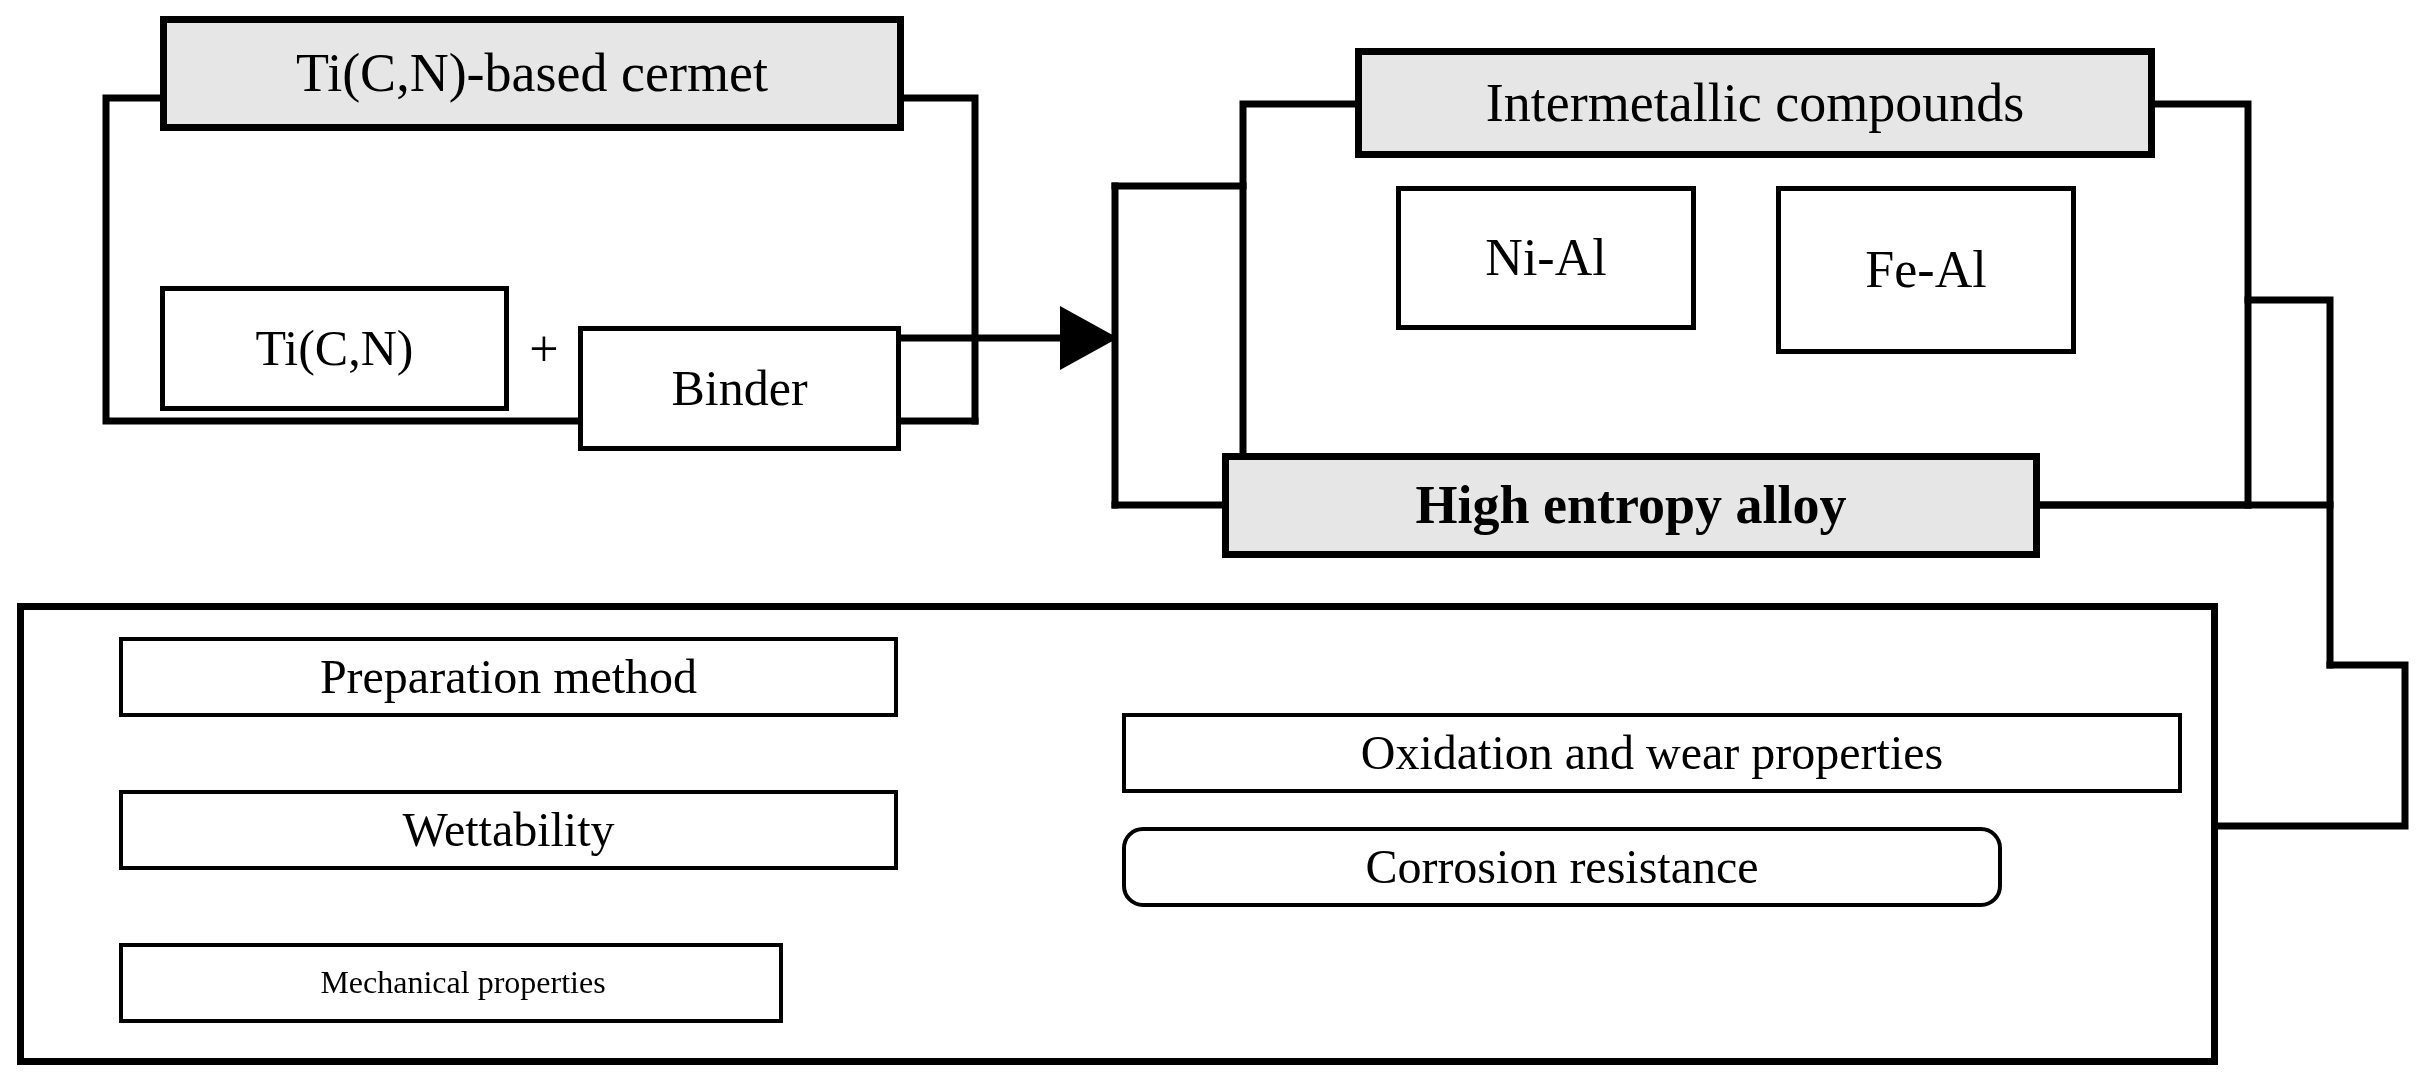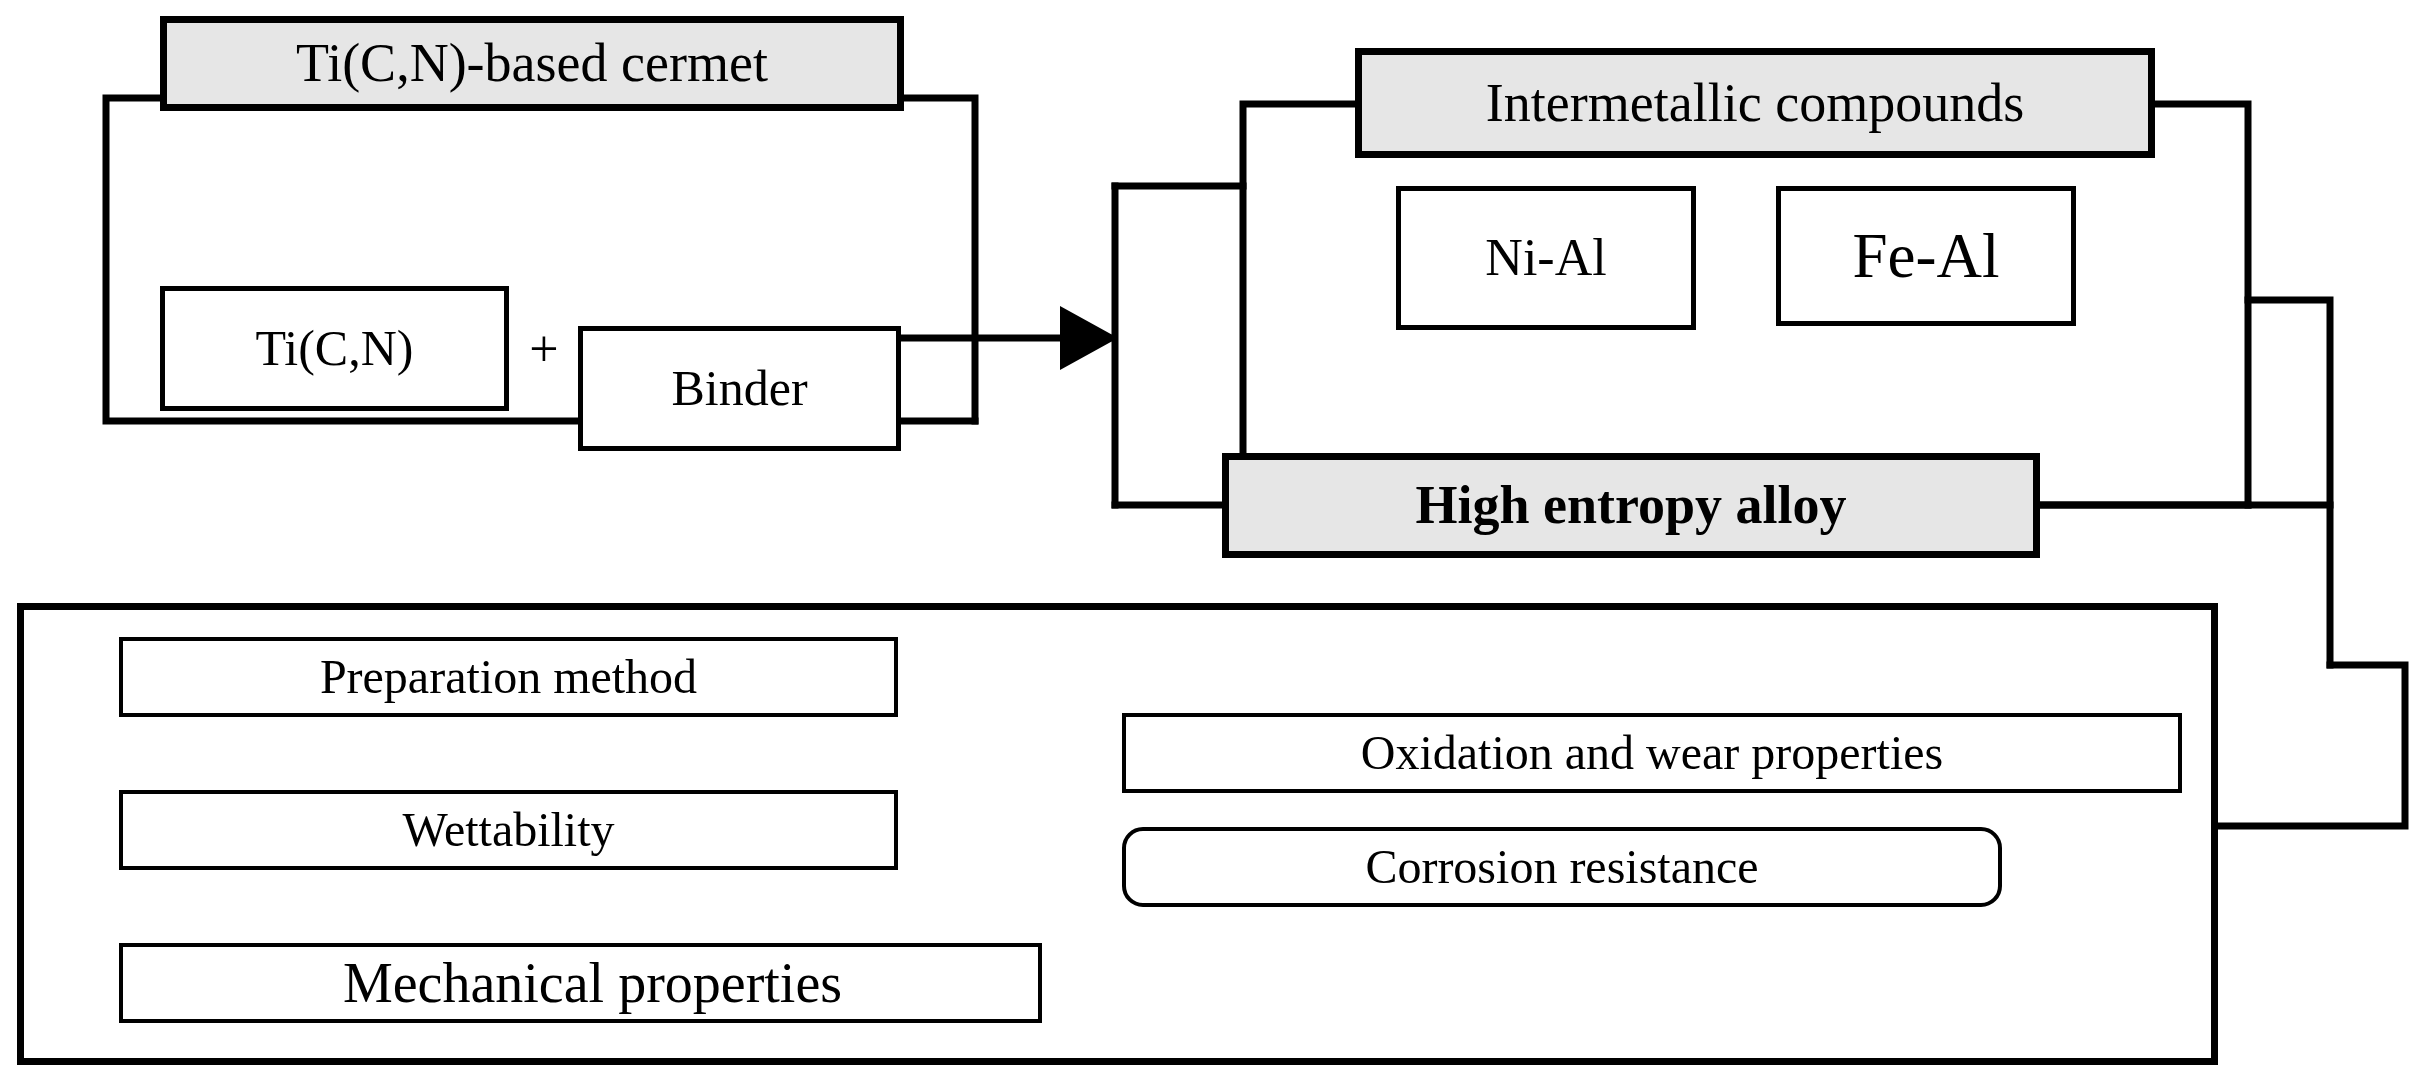--- a/index.html
+++ b/index.html
@@ -74,21 +74,21 @@
       <path d="M 2152 104 L 2248 104 L 2248 505"></path>
 
       <path d="M 2248 300 L 2330 300 L 2330 665"></path>
 
       <path d="M 2038 505 L 2330 505"></path>
 
       <path d="M 2330 665 L 2405 665 L 2405 826 L 2215 826"></path>
     </g>
   </svg>
 
-  <div class="node shaded bthick" style="left:160px; top:16px; width:744px; height:95px; font-size:54px;justify-content:center;">
+  <div class="node shaded bthick" style="left:160px; top:16px; width:744px; height:115px; font-size:54px;justify-content:center;">
     <span>Ti(C,N)-based cermet</span>
   </div>
 
   <div class="node bmed" style="left:160px; top:286px; width:349px; height:125px; font-size:50px;">
     <span>Ti(C,N)</span>
   </div>
 
   <div class="plus" style="left:510px; top:286px; width:68px; height:125px; font-size:52px;">
     <span>+</span>
   </div>
@@ -98,39 +98,39 @@
   </div>
 
   <div class="node shaded bthick" style="left:1355px; top:48px; width:800px; height:110px; font-size:54px;">
     <span>Intermetallic compounds</span>
   </div>
 
   <div class="node bmed" style="left:1396px; top:186px; width:300px; height:144px; font-size:52px;">
     <span>Ni-Al</span>
   </div>
 
-  <div class="node bmed" style="left:1776px; top:186px; width:300px; height:140px; font-size:63px;">
+  <div class="node bmed" style="left:1776px; top:186px; width:300px; height:168px; font-size:52px;">
     <span>Fe-Al</span>
   </div>
 
   <div class="node shaded bthick" style="left:1222px; top:453px; width:818px; height:105px; font-size:54px;font-weight:bold;">
     <span>High entropy alloy</span>
   </div>
 
   <div class="node bthick" style="left:17px; top:603px; width:2201px; height:462px; background:transparent;"></div>
 
   <div class="node bthin" style="left:119px; top:637px; width:779px; height:80px; font-size:48px;">
     <span>Preparation method</span>
   </div>
 
   <div class="node bthin" style="left:119px; top:790px; width:779px; height:80px; font-size:48px;text-align:right;">
     <span>Wettability</span>
   </div>
 
-  <div class="node bthin" style="left:119px; top:943px; width:923px; height:80px; font-size:56px;padding-left:24px;">
+  <div class="node bthin" style="left:119px; top:943px; width:664px; height:80px; font-size:32px;padding-left:24px;">
     <span>Mechanical properties</span>
   </div>
 
   <div class="node bthin" style="left:1122px; top:713px; width:1060px; height:80px; font-size:48px;">
     <span>Oxidation and wear properties</span>
   </div>
 
   <div class="node bthin" style="left:1122px; top:827px; width:880px; height:80px; font-size:48px;border-radius:21px;">
     <span>Corrosion resistance</span>
   </div>

